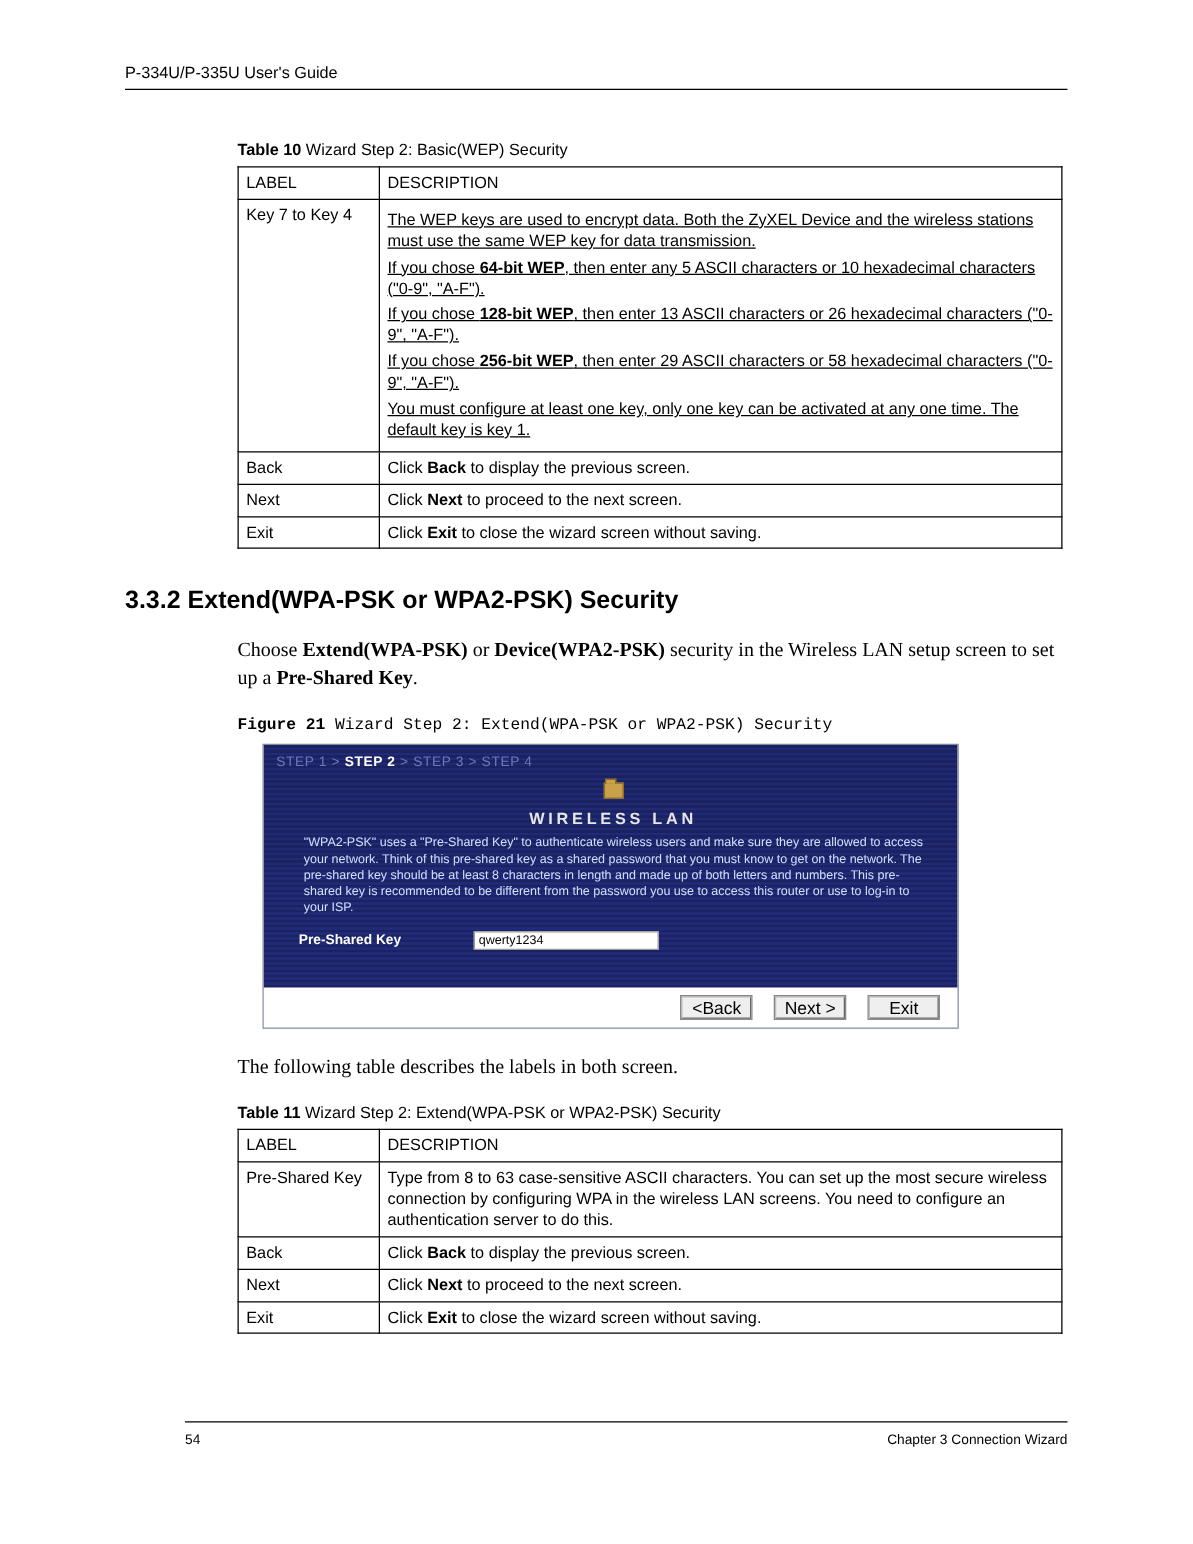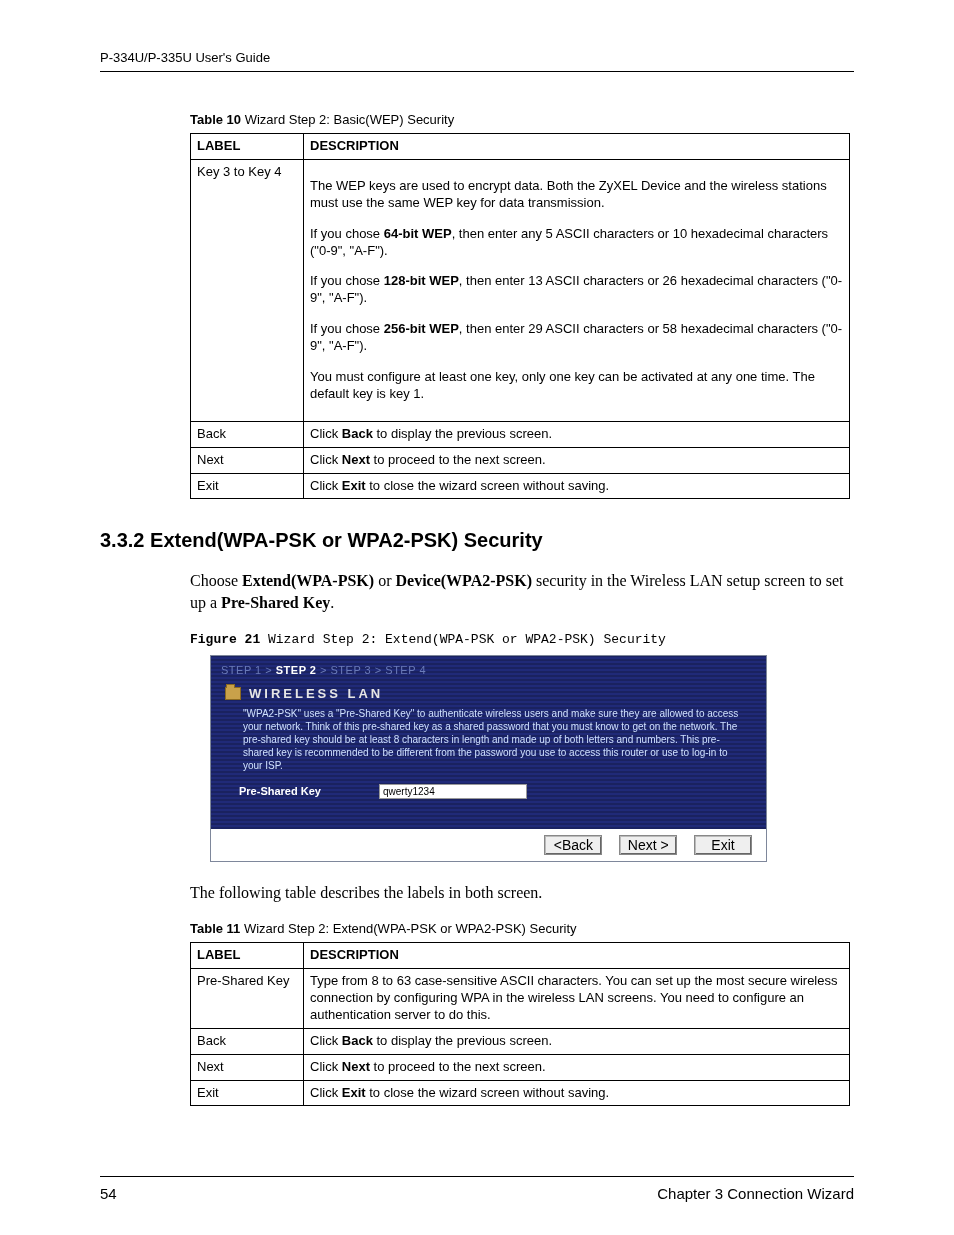--- a/index.html
+++ b/index.html
@@ -33,25 +33,25 @@
     font-size: 13px;
   }
   table.data-table th, table.data-table td {
     border: 1px solid #000;
     padding: 4px 6px;
     text-align: left;
     vertical-align: top;
     line-height: 1.3;
   }
   table.data-table th {
-    font-weight: bold;
+    font-weight: normal;
     margin-left: 10px;
   }
   table.data-table .col-label { width: 100px; }
-  .para-block { margin: 14px 0; }
+  .para-block { margin: 4px 0; text-decoration: underline; }
   h2.section {
     font-size: 20px;
     font-weight: bold;
     margin: 30px 0 18px 0;
   }
   .body-para {
     font-family: "Times New Roman", Times, serif;
     font-size: 16px;
     margin: 0 0 18px 90px;
     line-height: 1.35;
@@ -81,20 +81,21 @@
   .wizard-steps .current { color: #fff; font-weight: bold; }
   .wizard-title {
     padding: 4px 10px 6px 14px;
     font-size: 13px;
     font-weight: bold;
     letter-spacing: 3px;
     color: #e6e6e6;
     display: flex;
     align-items: center;
     gap: 8px;
+    flex-direction: column;
   }
   .folder-icon {
     width: 14px; height: 11px;
     background: #c9a14a;
     border: 1px solid #8c6a20;
     position: relative;
     display: inline-block;
   }
   .folder-icon::before {
     content: "";
@@ -155,21 +156,22 @@
     display: inline-block;
     margin-left: 14px;
     box-shadow: 1px 1px 0 #bbb inset, -1px -1px 0 #666 inset;
   }
   .page-footer {
     display: flex;
     justify-content: space-between;
     border-top: 1px solid #000;
     padding-top: 8px;
     margin-top: 70px;
-    font-size: 15px;
+    font-size: 11px;
+    margin-left: 48px;
   }
 </style>
 </head>
 <body>
 
 <div class="page">
 
   <div class="header-line">
     <span>P-334U/P-335U User's Guide</span>
   </div>
@@ -178,21 +180,21 @@
     <b>Table 10</b><span>   Wizard Step 2: Basic(WEP) Security</span>
   </div>
 
   <table class="data-table">
     <tbody>
         <tr>
       <th class="col-label">LABEL</th>
       <th>DESCRIPTION</th>
     </tr>
     <tr>
-      <td>Key 3 to Key 4</td>
+      <td>Key 7 to Key 4</td>
       <td>
         <div class="para-block">The WEP keys are used to encrypt data. Both the ZyXEL Device and the wireless stations must use the same WEP key for data transmission.</div>
         <div class="para-block">
           <span>If you chose </span><b>64-bit WEP</b><span>, then enter any 5 ASCII characters or 10 hexadecimal characters ("0-9", "A-F").</span>
         </div>
         <div class="para-block">
           <span>If you chose </span><b>128-bit WEP</b><span>, then enter 13 ASCII characters or 26 hexadecimal characters   ("0-9", "A-F").</span>
         </div>
         <div class="para-block">
           <span>If you chose </span><b>256-bit WEP</b><span>, then enter 29 ASCII characters or 58 hexadecimal characters   ("0-9", "A-F").</span>

